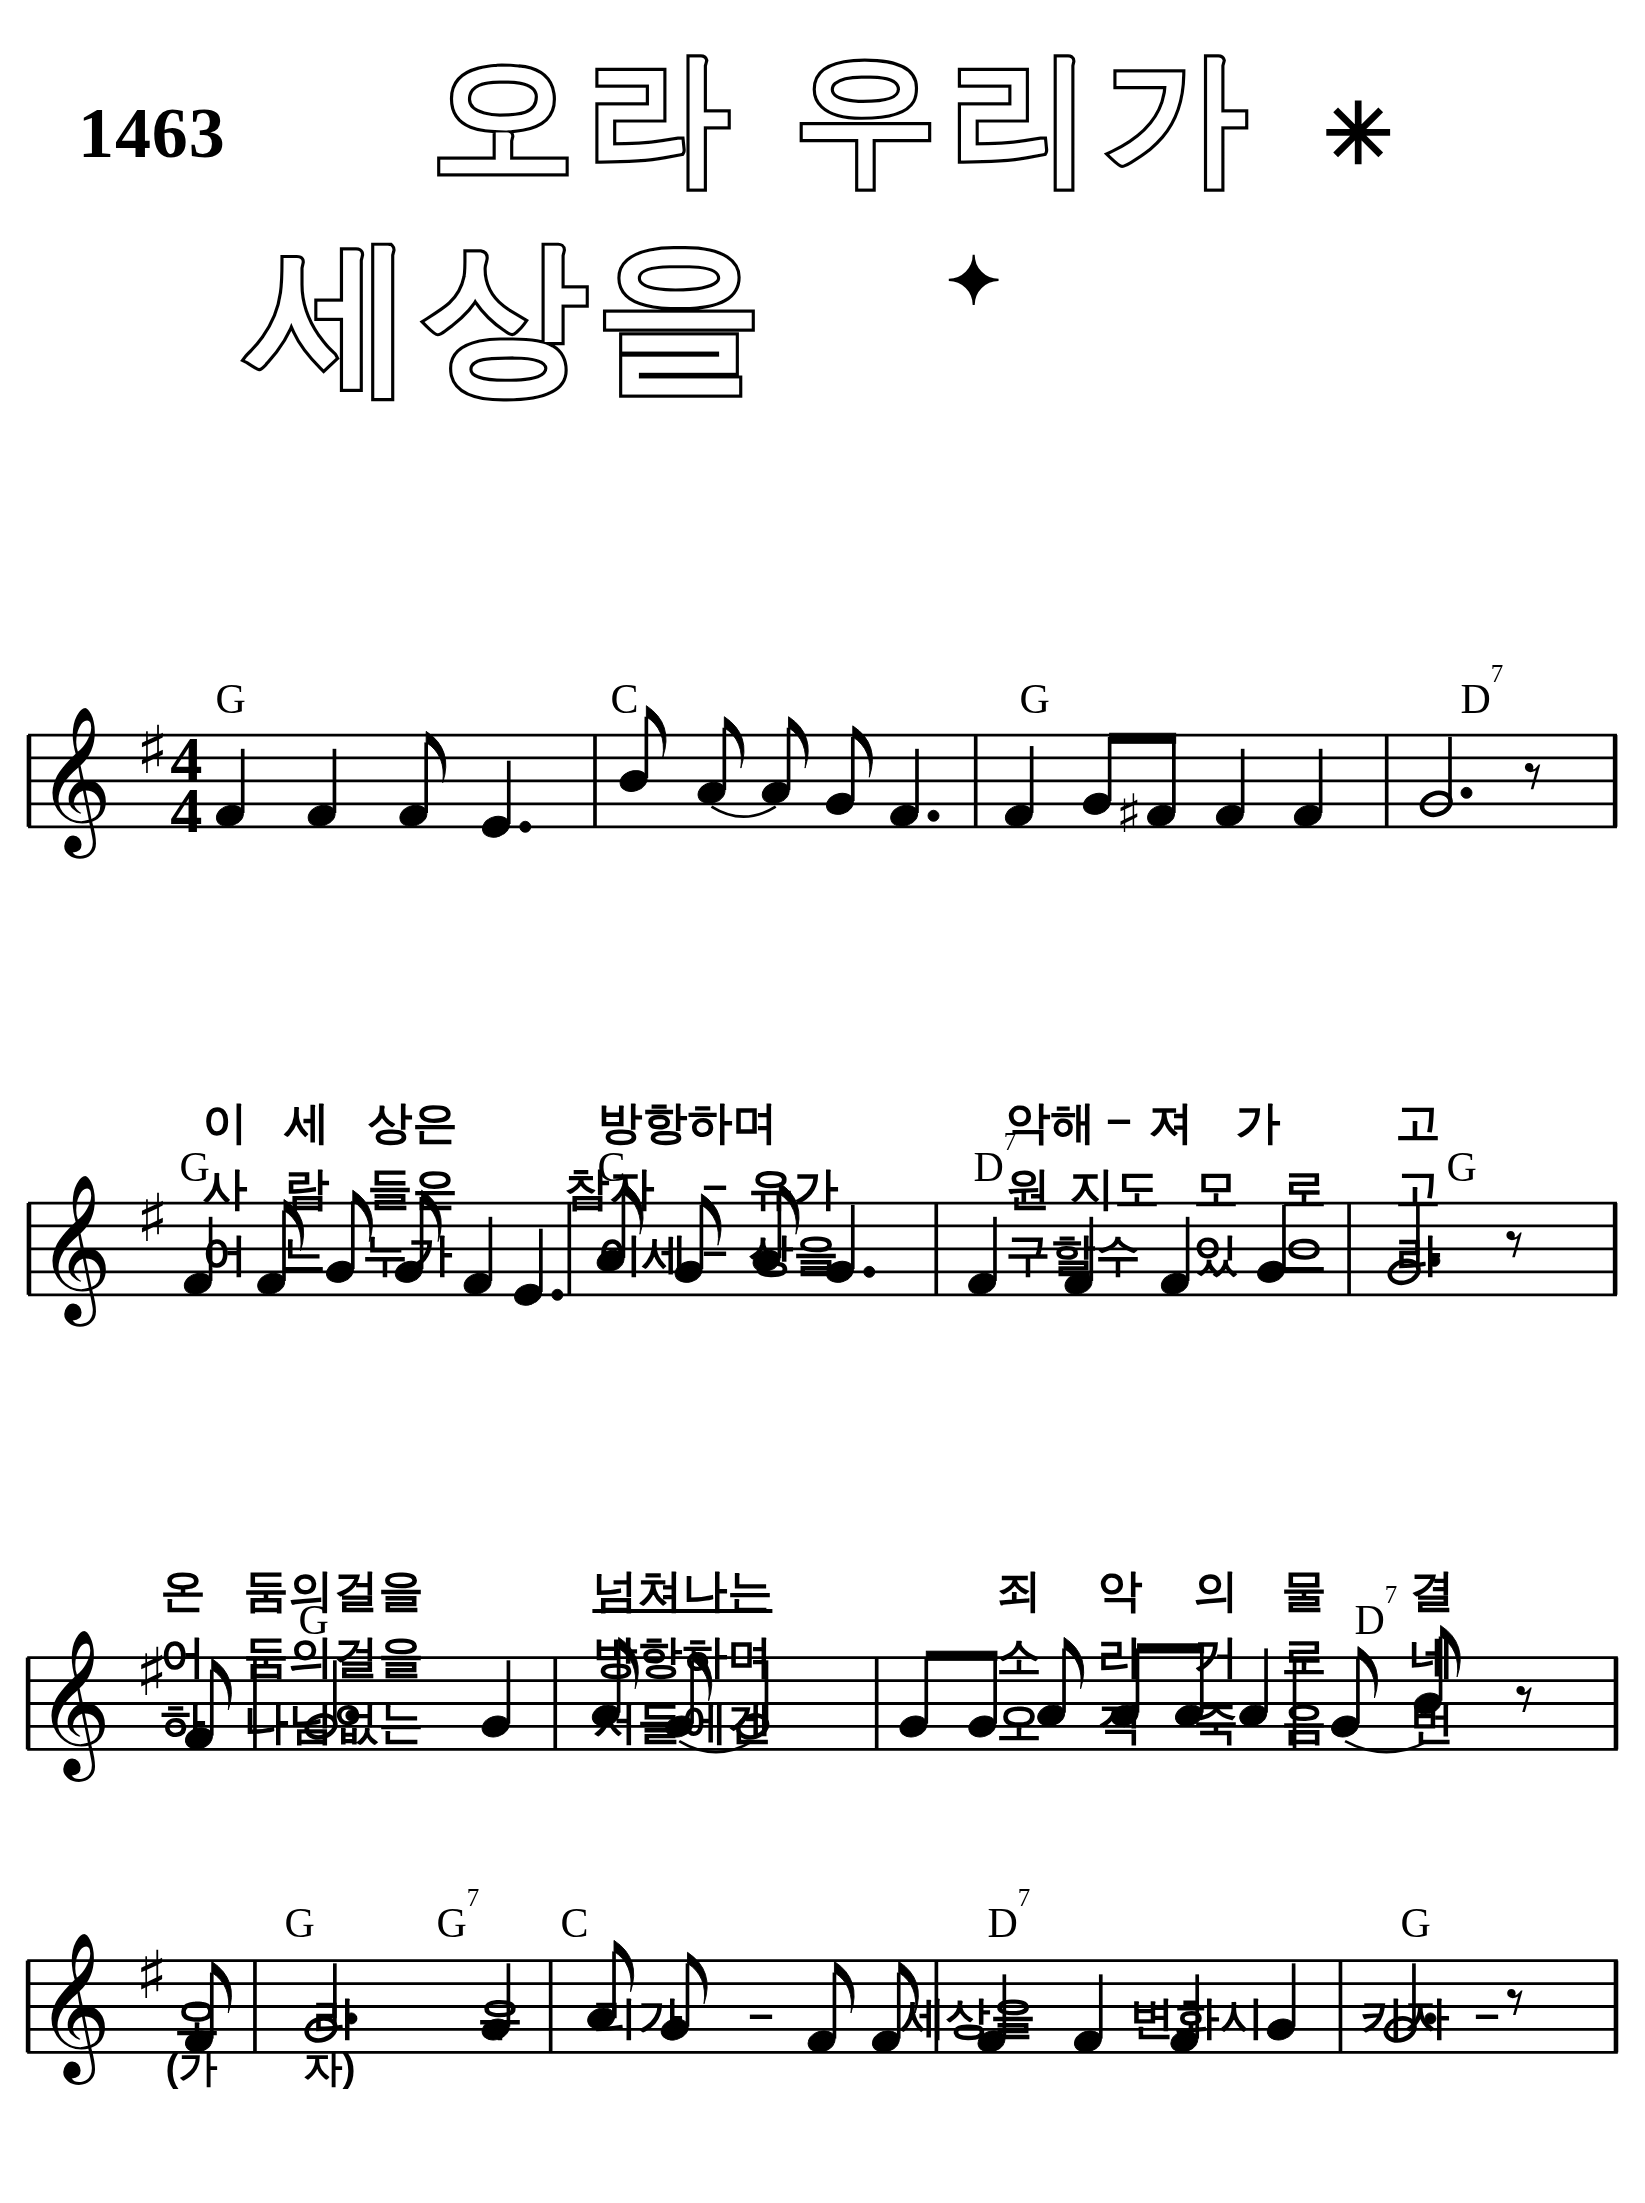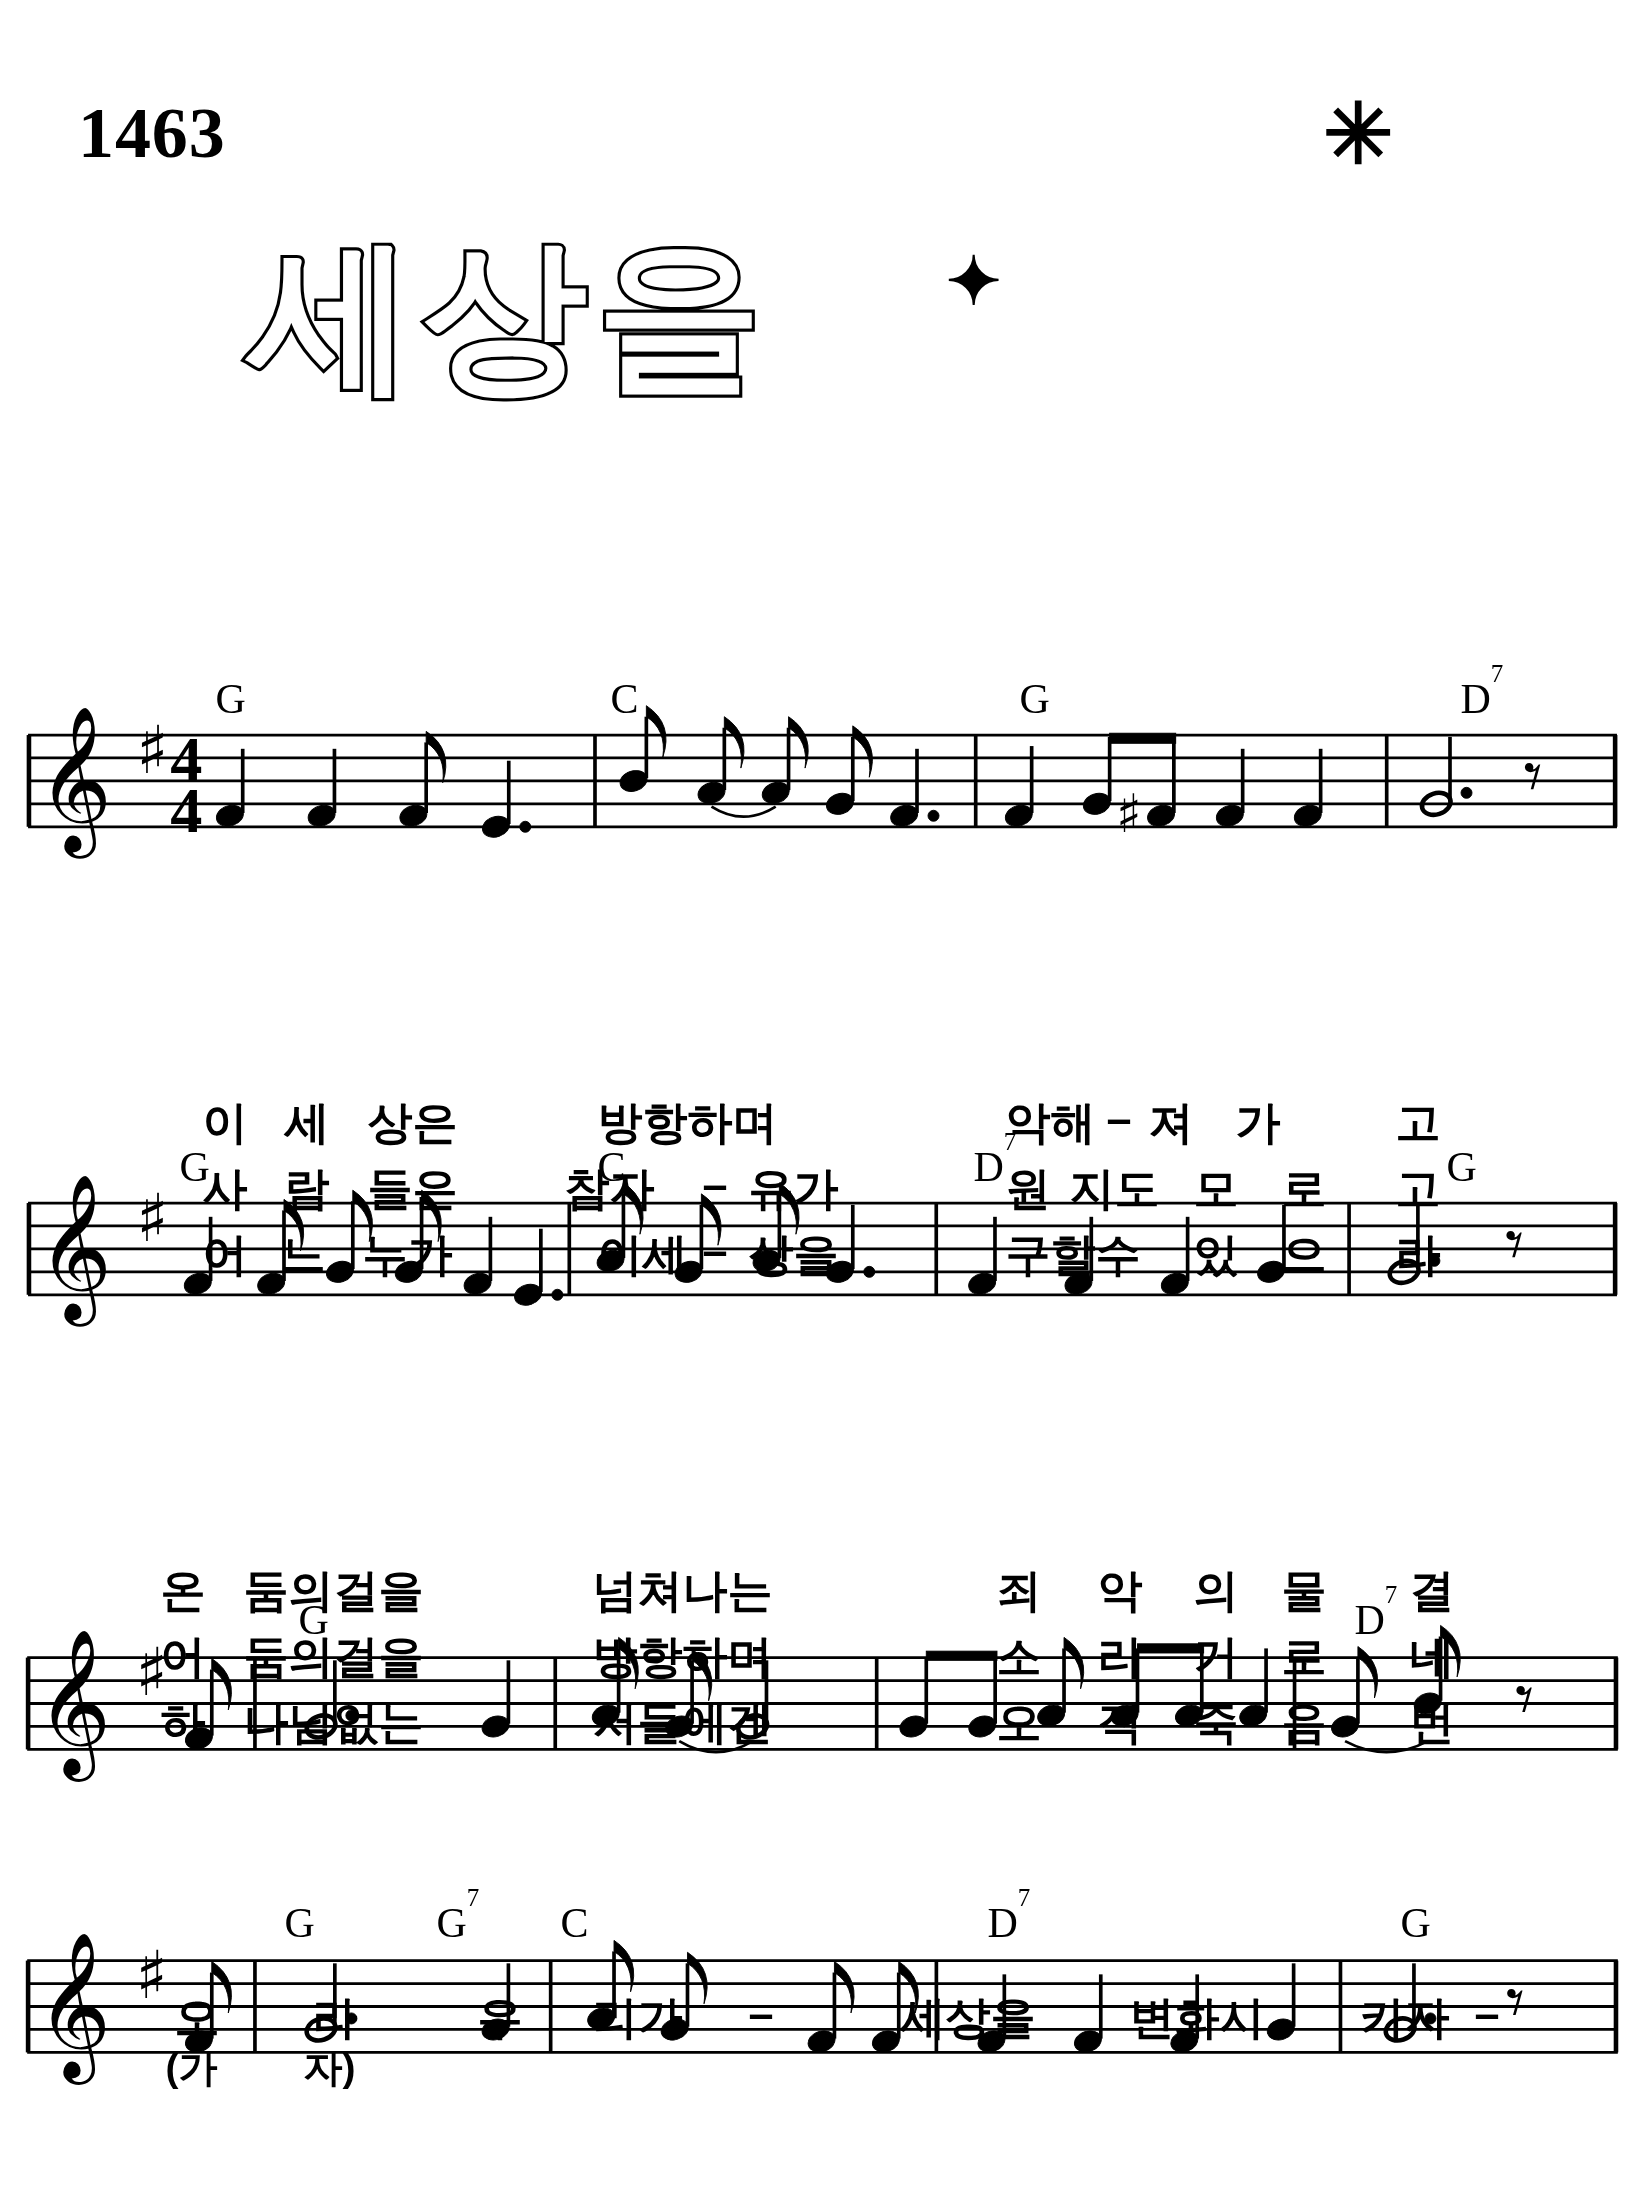--- a/index.html
+++ b/index.html
@@ -135,20 +135,21 @@
   }
 </style>
 </head>
 <body>
 
 <div class="page">
 
   <div class="hymn-number">1463</div>
 
   <div class="title-block">
+    <div class="title-line l1">오라 우리가</div>
     <div class="title-line l2">세상을</div>
     <div class="sparkle s1">✳</div>
     <div class="sparkle s2">✦</div>
   </div>
 
   <div class="system sys1">
     <svg class="staff-svg" width="1609" height="211" viewBox="0 0 1752 230" xmlns="http://www.w3.org/2000/svg">
       <g stroke="#000" stroke-width="3">
         <line x1="10" y1="60" x2="1742" y2="60"></line>
         <line x1="10" y1="85" x2="1742" y2="85"></line>
@@ -330,21 +331,21 @@
     <div class="chords">
       <div class="chord" style="left:161px; top:-4.6px;">G</div>
       <div class="chord" style="left:579px; top:-4.6px;">C</div>
       <div class="chord" style="left:955px; top:-4.6px;">D<sup>7</sup></div>
       <div class="chord" style="left:1428px; top:-4.6px;">G</div>
     </div>
     <div class="lyrics">
       <div class="lyric-row" style="top:202px;">
         <span class="lyric-cell" style="left:142px;">온</span>
         <span class="lyric-cell" style="left:225px;">둠의걸을</span>
-        <span class="lyric-cell" style="left:574px;">넘쳐나는</span>
+        <span class="lyric-cell" style="left:574px;text-decoration:underline;">넘쳐나는</span>
         <span class="lyric-cell" style="left:978px;">죄</span>
         <span class="lyric-cell" style="left:1079px;">악</span>
         <span class="lyric-cell" style="left:1175px;">의</span>
         <span class="lyric-cell" style="left:1263px;">물</span>
         <span class="lyric-cell" style="left:1391px;">결</span>
       </div>
       <div class="lyric-row" style="top:268px;">
         <span class="lyric-cell" style="left:142px;">어</span>
         <span class="lyric-cell" style="left:225px;">둠의걸을</span>
         <span class="lyric-cell" style="left:574px;">방항하며</span>

